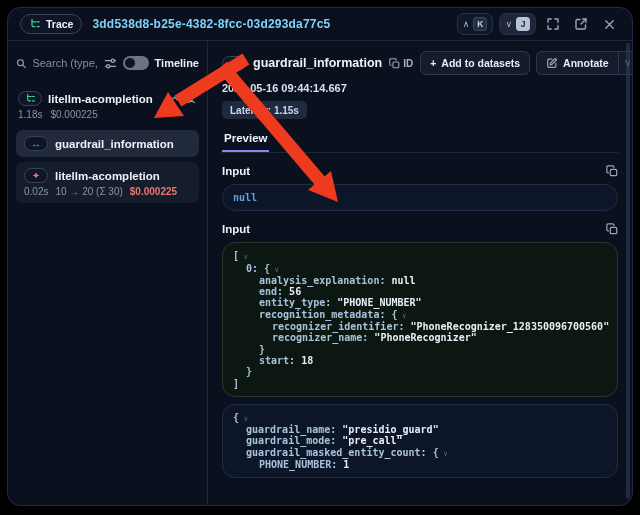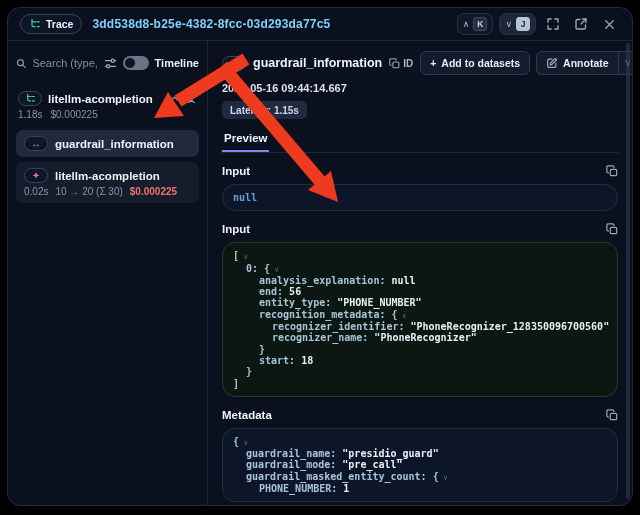--- a/index.html
+++ b/index.html
@@ -309,29 +309,20 @@
             <div class="code-line" style="padding-left: 26px;"><span class="tok-key">entity_type: </span><span class="tok-val">"PHONE_NUMBER"</span></div>
             <div class="code-line" style="padding-left: 26px;"><span class="tok-key">recognition_metadata: </span><span class="tok-bracket">{</span><span class="tok-chev"> ∨</span></div>
             <div class="code-line" style="padding-left: 39px;"><span class="tok-key">recognizer_identifier: </span><span class="tok-val">"PhoneRecognizer_128350096700560"</span></div>
             <div class="code-line" style="padding-left: 39px;"><span class="tok-key">recognizer_name: </span><span class="tok-val">"PhoneRecognizer"</span></div>
             <div class="code-line" style="padding-left: 26px;"><span class="tok-bracket">}</span></div>
             <div class="code-line" style="padding-left: 26px;"><span class="tok-key">start: </span><span class="tok-val">18</span></div>
             <div class="code-line" style="padding-left: 13px;"><span class="tok-bracket">}</span></div>
             <div class="code-line" style="padding-left: 0px;"><span class="tok-bracket">]</span></div>
           </div>
 
-        <div class="section-head">
-          <span class="section-title">Metadata</span>
-          <button class="cbtn">
-            <svg class="ic" width="12" height="12" viewBox="0 0 14 14">
-              <rect x="5" y="5" width="7.5" height="7.5" rx="1.5"></rect>
-              <path d="M2.8 9.2h-.6A1.2 1.2 0 0 1 1 8V2.2A1.2 1.2 0 0 1 2.2 1H8a1.2 1.2 0 0 1 1.2 1.2v.6"></path>
-            </svg>
-          </button>
-        </div>
         <div class="codeblock navy">
             <div class="code-line" style="padding-left: 0px;"><span class="tok-bracket">{</span><span class="tok-chev"> ∨</span></div>
             <div class="code-line" style="padding-left: 13px;"><span class="tok-key">guardrail_name: </span><span class="tok-val">"presidio_guard"</span></div>
             <div class="code-line" style="padding-left: 13px;"><span class="tok-key">guardrail_mode: </span><span class="tok-val">"pre_call"</span></div>
             <div class="code-line" style="padding-left: 13px;"><span class="tok-key">guardrail_masked_entity_count: </span><span class="tok-bracket">{</span><span class="tok-chev"> ∨</span></div>
             <div class="code-line" style="padding-left: 26px;"><span class="tok-key">PHONE_NUMBER: </span><span class="tok-val">1</span></div>
           </div>
 
         <div class="scrollbar"></div>
       </div>

